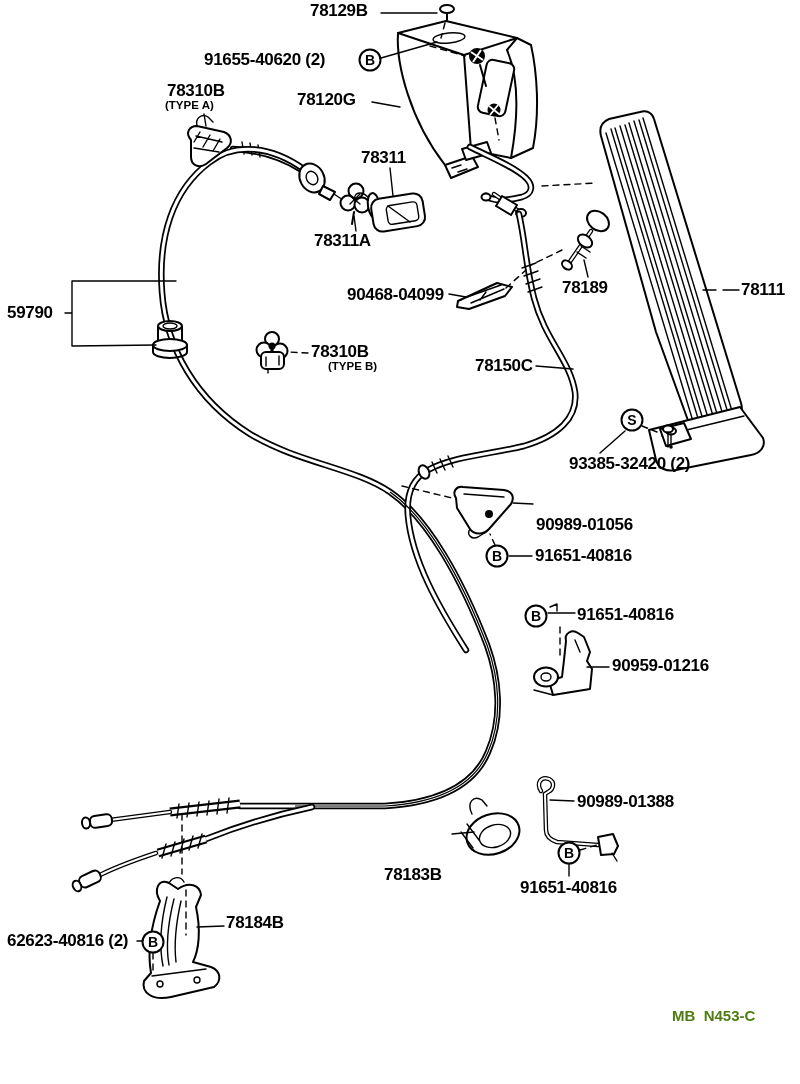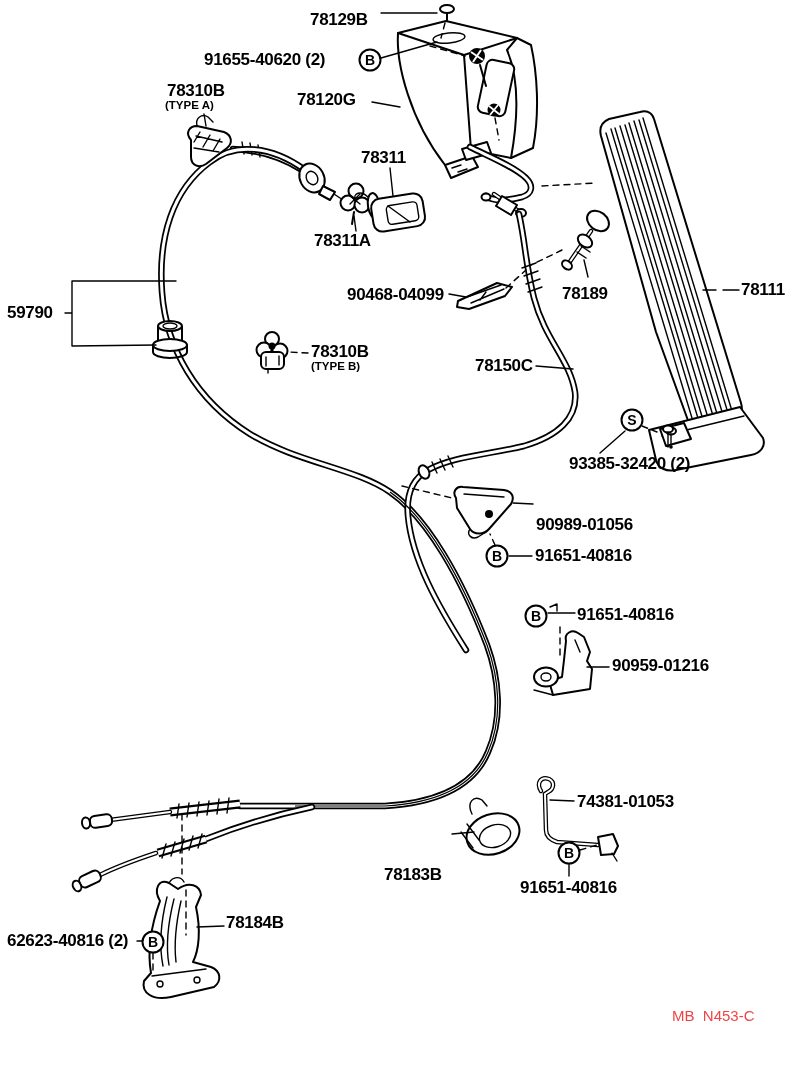--- a/index.html
+++ b/index.html
@@ -2,21 +2,21 @@
 <html><head>
 <meta charset="utf-8">
 <style>
   html,body{margin:0;padding:0;background:#fff;}
   .stage{position:relative;width:800px;height:1084px;background:#fff;
          font-family:"Liberation Sans",sans-serif;overflow:hidden;}
   .stage svg{position:absolute;left:0;top:0;}
   .lbl{position:absolute;font-weight:700;font-size:17px;letter-spacing:-0.3px;
        color:#000;white-space:nowrap;line-height:1;}
   .sub{font-size:11.5px;letter-spacing:0;}
-  .footer-code{position:absolute;font-weight:400;font-size:15px;color:#ef4444;white-space:pre;}
+  .footer-code{position:absolute;font-weight:700;font-size:15px;color:#4d7c0f;white-space:pre;}
   .k{stroke:#000;fill:none;stroke-width:2;stroke-linecap:round;stroke-linejoin:round;}
   .kf{stroke:#000;fill:#fff;stroke-width:2;stroke-linejoin:round;}
   .thin{stroke-width:1.4;}
   .tube-out{stroke:#000;stroke-width:6.5;fill:none;stroke-linecap:round;}
   .tube-in{stroke:#fff;stroke-width:3;fill:none;stroke-linecap:round;}
   .tube-out-s{stroke:#000;stroke-width:4.5;fill:none;stroke-linecap:round;}
   .tube-in-s{stroke:#fff;stroke-width:2;fill:none;stroke-linecap:round;}
   .fer-out{stroke:#000;stroke-width:9;fill:none;stroke-linecap:butt;}
   .fer-in{stroke:#fff;stroke-width:4.5;fill:none;stroke-linecap:butt;}
   .dash{stroke-dasharray:6 5;}
@@ -275,39 +275,39 @@
       <circle class="kf" cx="569" cy="853" r="10.5"></circle>
       <text class="cletter" x="569" y="858" text-anchor="middle">B</text>
     </g>
     <g>
       <circle class="kf" cx="153" cy="942" r="10.5"></circle>
       <text class="cletter" x="153" y="947" text-anchor="middle">B</text>
     </g>
   </g>
 </svg>
 
-  <div class="lbl" style="left:310px;top:11px">78129B</div>
+  <div class="lbl" style="left:310px;top:2px">78129B</div>
   <div class="lbl" style="left:204px;top:51px">91655-40620 (2)</div>
   <div class="lbl" style="left:167px;top:82px">78310B</div>
   <div class="lbl sub" style="left:165px;top:100px">(TYPE A)</div>
   <div class="lbl" style="left:297px;top:91px">78120G</div>
   <div class="lbl" style="left:361px;top:149px">78311</div>
   <div class="lbl" style="left:314px;top:232px">78311A</div>
   <div class="lbl" style="left:7px;top:304px">59790</div>
   <div class="lbl" style="left:347px;top:286px">90468-04099</div>
-  <div class="lbl" style="left:562px;top:285px">78189</div>
+  <div class="lbl" style="left:562px;top:279px">78189</div>
   <div class="lbl" style="left:741px;top:281px">78111</div>
   <div class="lbl" style="left:311px;top:343px">78310B</div>
-  <div class="lbl sub" style="left:311px;top:361px">(TYPE B)</div>
+  <div class="lbl sub" style="left:328px;top:361px">(TYPE B)</div>
   <div class="lbl" style="left:475px;top:357px">78150C</div>
   <div class="lbl" style="left:569px;top:455px">93385-32420 (2)</div>
   <div class="lbl" style="left:536px;top:516px">90989-01056</div>
   <div class="lbl" style="left:535px;top:547px">91651-40816</div>
   <div class="lbl" style="left:577px;top:606px">91651-40816</div>
   <div class="lbl" style="left:612px;top:657px">90959-01216</div>
-  <div class="lbl" style="left:577px;top:793px">74381-01053</div>
+  <div class="lbl" style="left:577px;top:793px">90989-01388</div>
   <div class="lbl" style="left:384px;top:866px">78183B</div>
   <div class="lbl" style="left:520px;top:879px">91651-40816</div>
   <div class="lbl" style="left:226px;top:914px">78184B</div>
   <div class="lbl" style="left:7px;top:932px">62623-40816 (2)</div>
 
   <div class="footer-code" style="left:672px;top:1007px">MB  N453-C</div>
 </div>
 
 </body></html>

